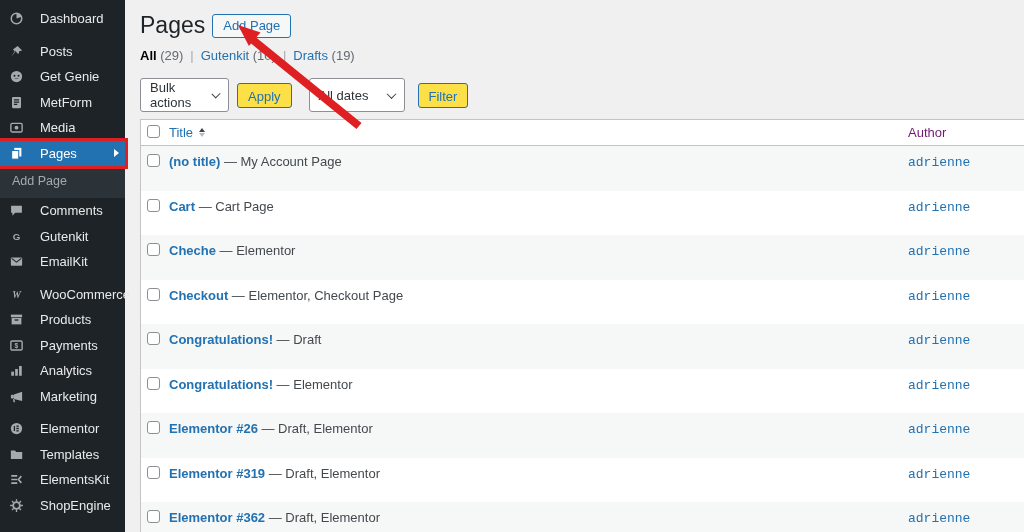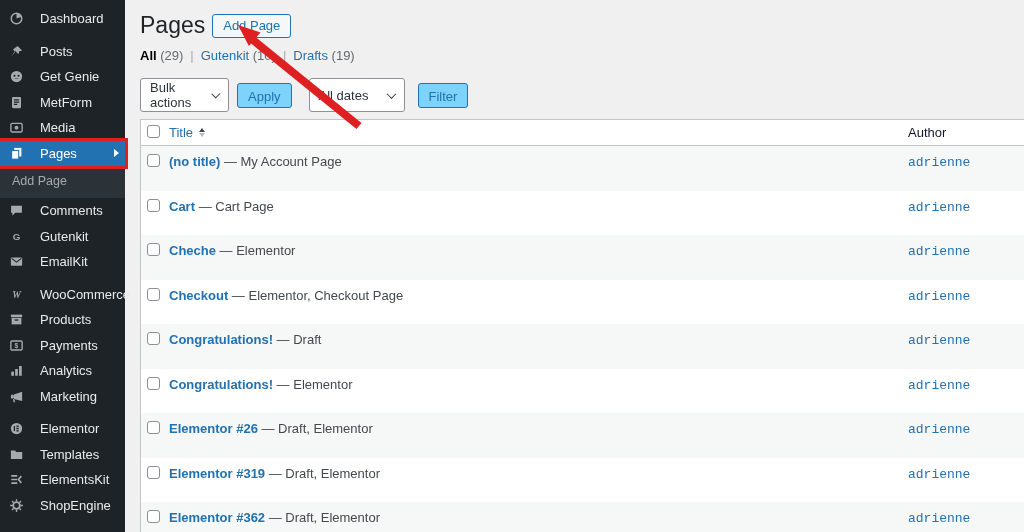--- a/index.html
+++ b/index.html
@@ -37,37 +37,37 @@
   .view.current .vlabel { color:#000; font-weight:700; }
   .vsep { color:#a7aaad; margin:0 7px; }
 
   .toolbar { margin-top:14px; display:flex; align-items:center; }
   .select { display:inline-flex; align-items:center; justify-content:space-between; height:25px; padding:16px 9px;
             background:#fff; border:1px solid #8c8f94; border-radius:3px; color:#2c3338; cursor:pointer; }
   .select.bulk { width:89px; }
   .select.dates { width:96px; margin-left:17px; }
   .chev { width:7px; height:7px; border-right:1.7px solid #3c434a; border-bottom:1.7px solid #3c434a;
           transform:rotate(45deg) translate(-1px,-1px); }
-  .btn { height:25px; padding:5px 10px; background:#7dd3fc; border:1px solid var(--accent,#2271b1); border-radius:3px;
+  .btn { height:25px; padding:5px 10px; background:#fde047; border:1px solid var(--accent,#2271b1); border-radius:3px;
          color:var(--accent,#2271b1); font-size:13px; font-family:inherit; cursor:pointer; }
   .btn.apply { margin-left:8px; }
   .btn.filter { margin-left:13px; }
 
   
   .table { margin-top:7px; background:#fff; border-top:1px solid var(--border,#c3c4c7); border-left:1px solid var(--border,#c3c4c7); }
   .thead { display:flex; align-items:center; height:26px; background:#fff; border-bottom:1px solid var(--border,#c3c4c7); }
   .cb-cell { width:28px; padding-left:6px; flex:0 0 28px; }
   .title-cell { flex:1 1 auto; }
   .author-cell { flex:0 0 116px; width:116px; }
   .checkbox { display:inline-block; width:13px; height:13px; background:#fff; border:1px solid #8c8f94; border-radius:3px; cursor:pointer; }
   .col-title { color:var(--accent,#2271b1); display:inline-flex; align-items:center; }
   .sort { display:inline-flex; flex-direction:column; margin-left:6px; gap:1px; }
   .sort .up { width:0; height:0; border-left:3.5px solid transparent; border-right:3.5px solid transparent; border-bottom:4.5px solid #3c434a; }
   .sort .dn { width:0; height:0; border-left:3.5px solid transparent; border-right:3.5px solid transparent; border-top:4.5px solid #b8bcbf; }
-  .author-head { color:#0f172a; }
+  .author-head { color:#701a75; }
   .rows .row { display:flex; align-items:flex-start; height:44.5px; padding-top:8px; background:#fff; }
   .rows .row:nth-child(odd) { background:var(--row-alt,#f6f7f7); }
   .rowlink { color:var(--accent,#2271b1); font-weight:600; }
   .state { color:#44494e; }
   .authlink { color:var(--accent,#2271b1);font-family:Liberation Mono, monospace; }
 
   
   .overlay { position:absolute; left:0; top:0; width:1024px; height:532px; pointer-events:none; z-index:40; }
   .overlay line { stroke:var(--annotation-red,#df2023); }
   .overlay polygon { fill:var(--annotation-red,#df2023); }

